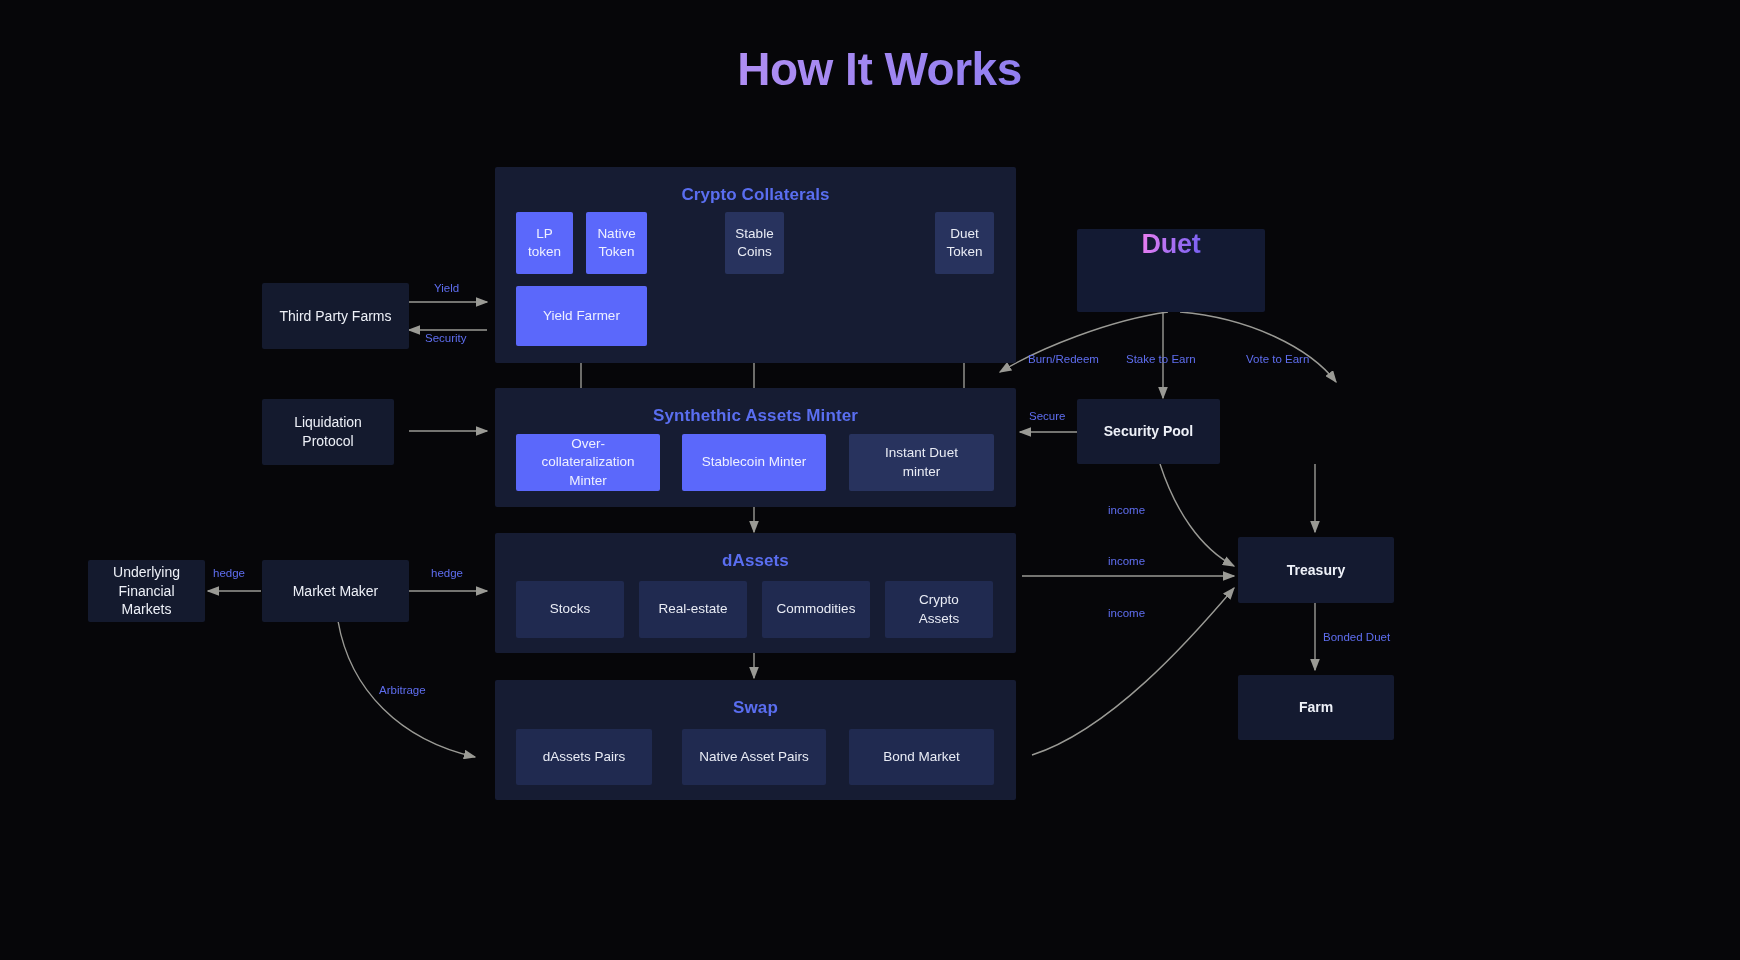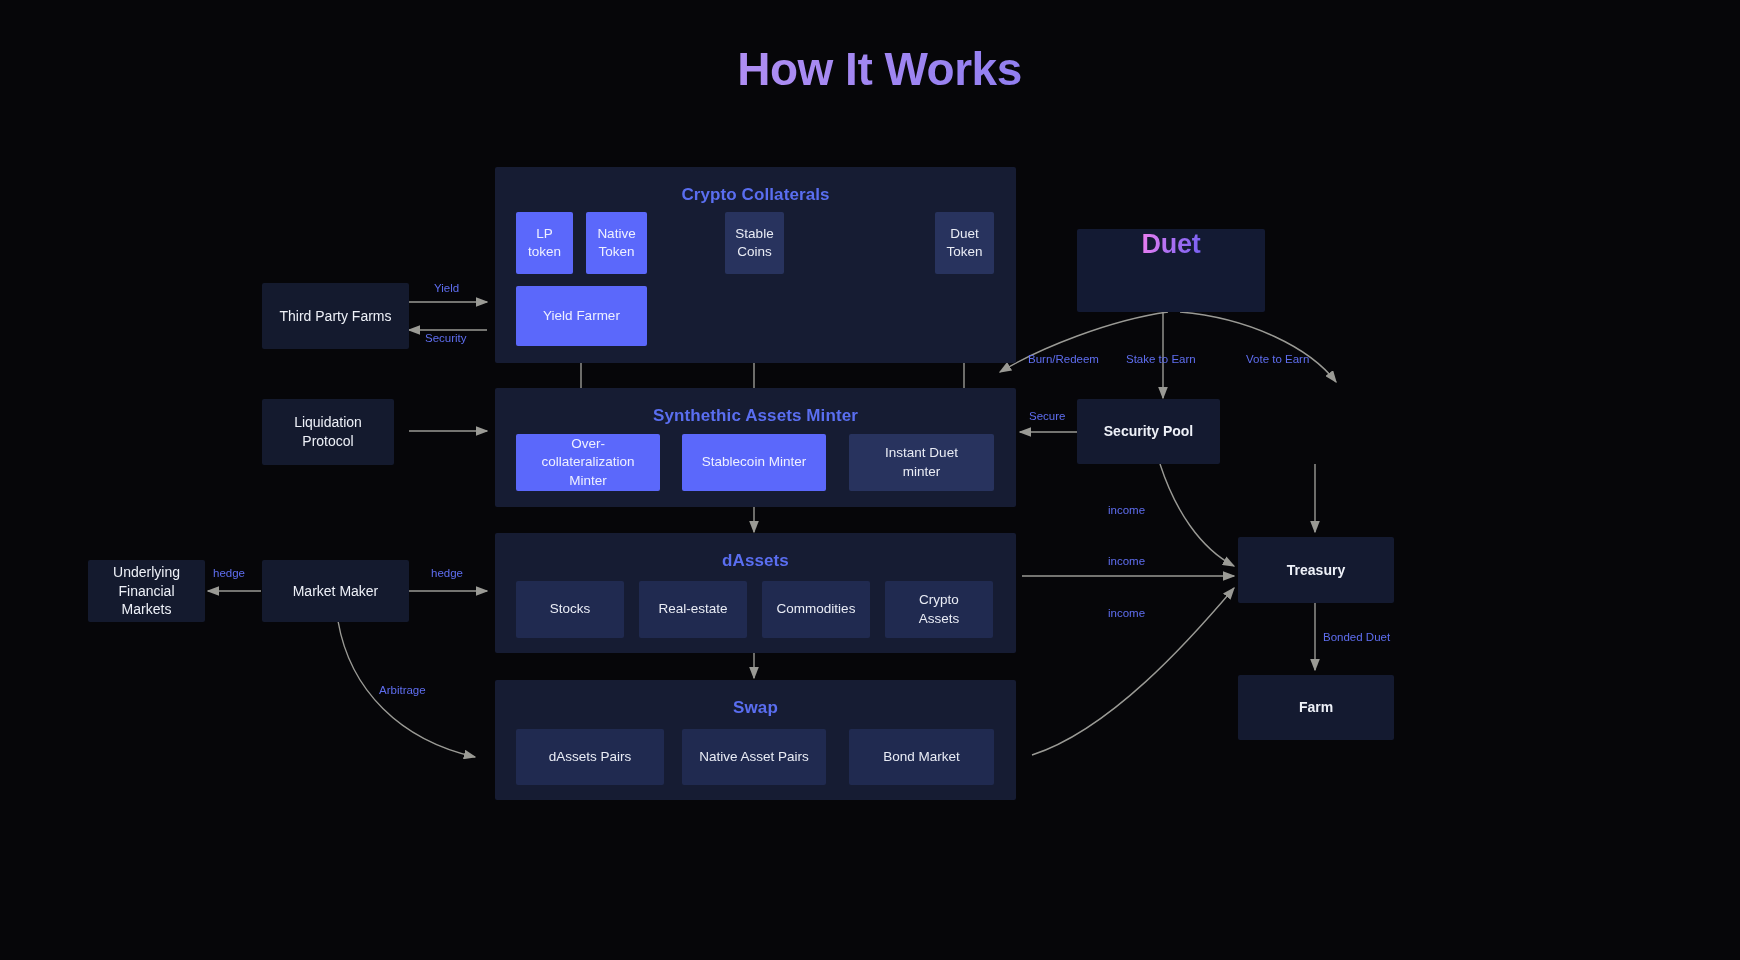--- a/index.html
+++ b/index.html
@@ -152,21 +152,21 @@
     <div class="group-title">dAssets</div>
   </div>
   <div class="node deep" style="left:516px; top:581px; width:108px; height:57px;">Stocks</div>
   <div class="node deep" style="left:639px; top:581px; width:108px; height:57px;">Real-estate</div>
   <div class="node deep" style="left:762px; top:581px; width:108px; height:57px;">Commodities</div>
   <div class="node deep" style="left:885px; top:581px; width:108px; height:57px;">Crypto Assets</div>
 
   <div class="group" style="left:495px; top:680px; width:521px; height:120px;">
     <div class="group-title">Swap</div>
   </div>
-  <div class="node deep" style="left:516px; top:729px; width:148px; height:56px;">dAssets Pairs</div>
+  <div class="node deep" style="left:516px; top:729px; width:136px; height:56px;">dAssets Pairs</div>
   <div class="node deep" style="left:682px; top:729px; width:144px; height:56px;">Native Asset Pairs</div>
   <div class="node deep" style="left:849px; top:729px; width:145px; height:56px;">Bond Market</div>
 
   <div class="node outerplain" style="left:262px; top:283px; width:147px; height:66px;">Third Party Farms</div>
   <div class="node outerplain" style="left:262px; top:399px; width:132px; height:66px;">Liquidation Protocol</div>
   <div class="node outerplain" style="left:88px; top:560px; width:117px; height:62px; white-space:pre-line;">Underlying
 Financial Markets</div>
   <div class="node outerplain" style="left:262px; top:560px; width:147px; height:62px;">Market Maker</div>
 
   <div id="duet-card" style="left:1077px; top:229px; width:188px; height:83px;">

